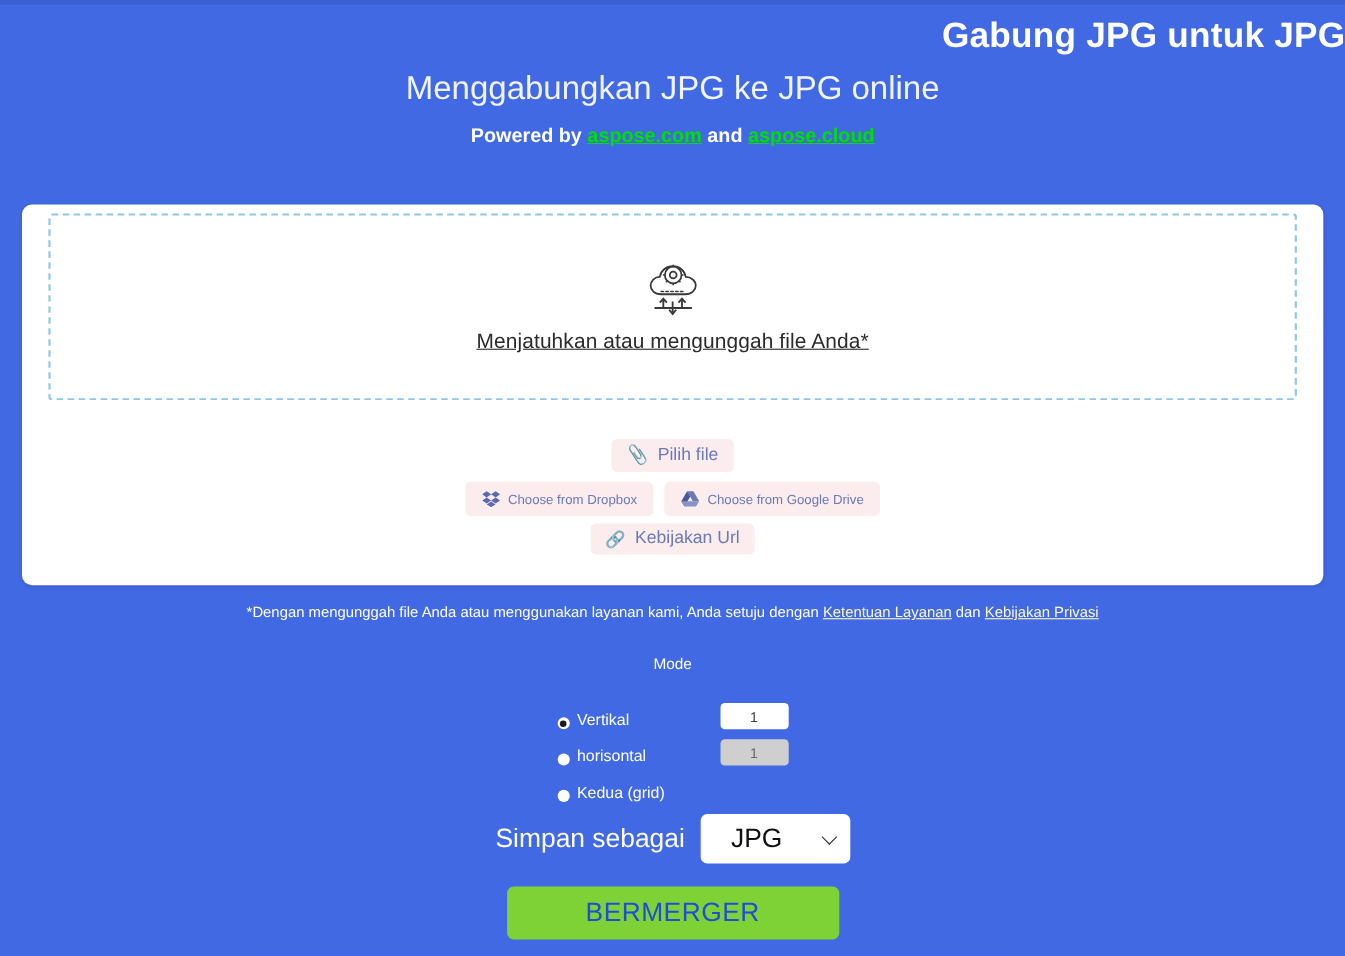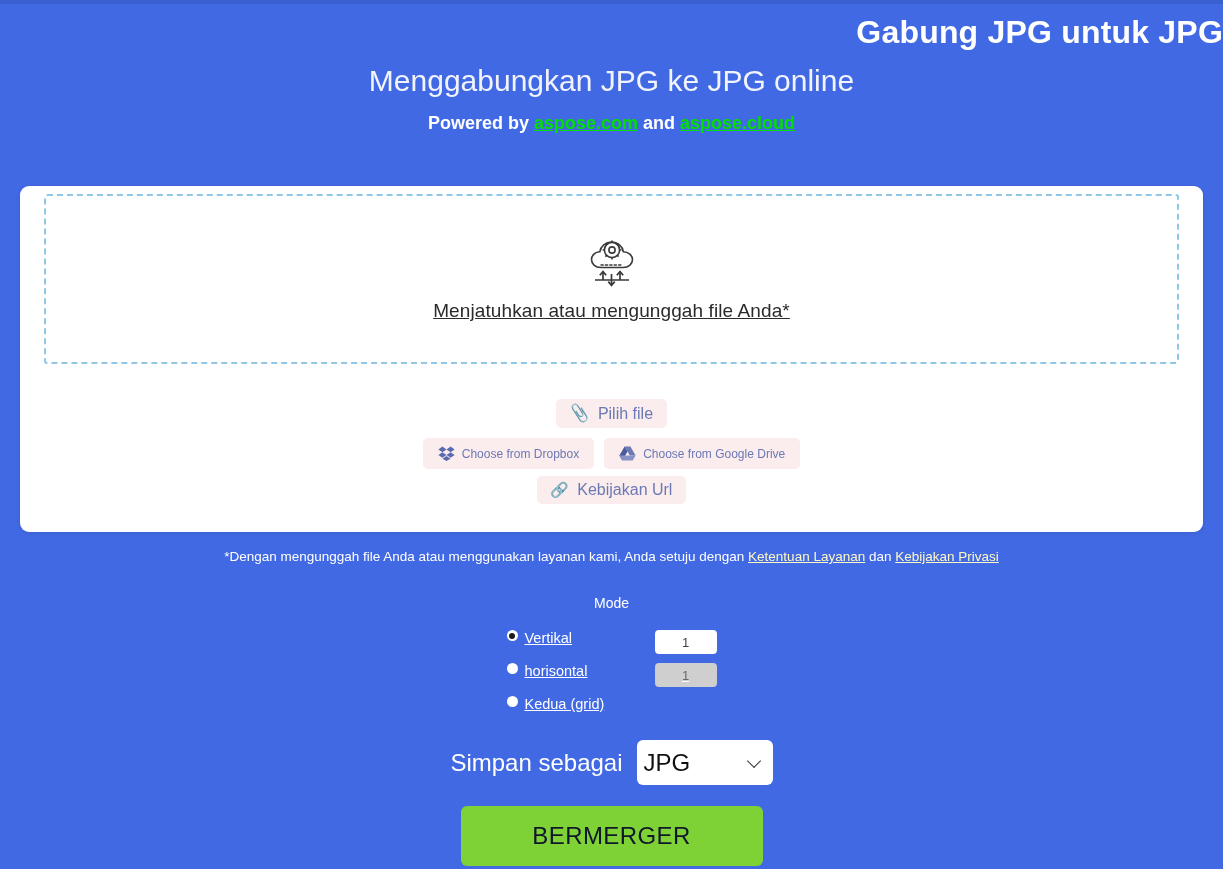--- a/index.html
+++ b/index.html
@@ -161,24 +161,23 @@
     position: absolute;
     top: 630px;
     left: 0;
     width: 100%;
     display: flex;
     flex-direction: column;
     align-items: center;
   }
   .mode-row {
     display: flex;
-    align-items: flex-start;
+    align-items: flex-end;
     width: 210px;
     height: 33px;
-    text-decoration: underline;
   }
   .radio {
     width: 11px;
     height: 11px;
     border-radius: 50%;
     background: #ffffff;
     margin-right: 7px;
     flex: 0 0 auto;
     position: relative;
     cursor: pointer;
@@ -235,21 +234,21 @@
     height: 45px;
     background: #ffffff;
     border-radius: 6px;
     display: flex;
     align-items: center;
     cursor: pointer;
   }
   .select-value {
     font-size: 24px;
     color: #111111;
-    padding-left: 7px;
+    padding-left: 28px;
   }
   .select-arrow {
     position: absolute;
     right: 14px;
     top: 50%;
     transform: translateY(-60%);
     width: 10px;
     height: 10px;
     border-right: 1.6px solid #333;
     border-bottom: 1.6px solid #333;
@@ -259,25 +258,25 @@
   
   .cta-wrap {
     position: absolute;
     top: 806px;
     width: 100%;
     display: flex;
     justify-content: center;
   }
   .cta {
     width: 302px;
-    height: 60px;
+    height: 48px;
     background: #7ed236;
     border: none;
     border-radius: 6px;
-    color: #0f172a;
+    color: #1d4ed8;
     font-size: 24px;
     font-family: "Liberation Sans", sans-serif;
     cursor: pointer;
     letter-spacing: 0.4px;
   }
 </style>
 </head>
 <body>
 
 <div class="page">

